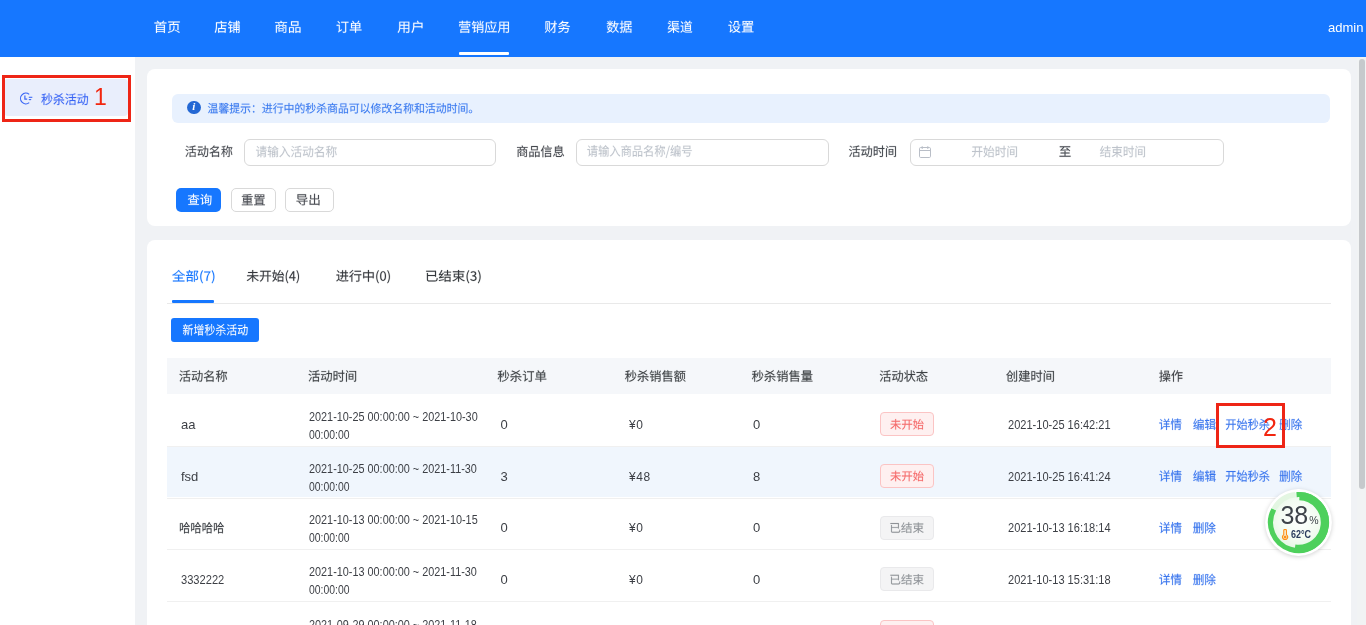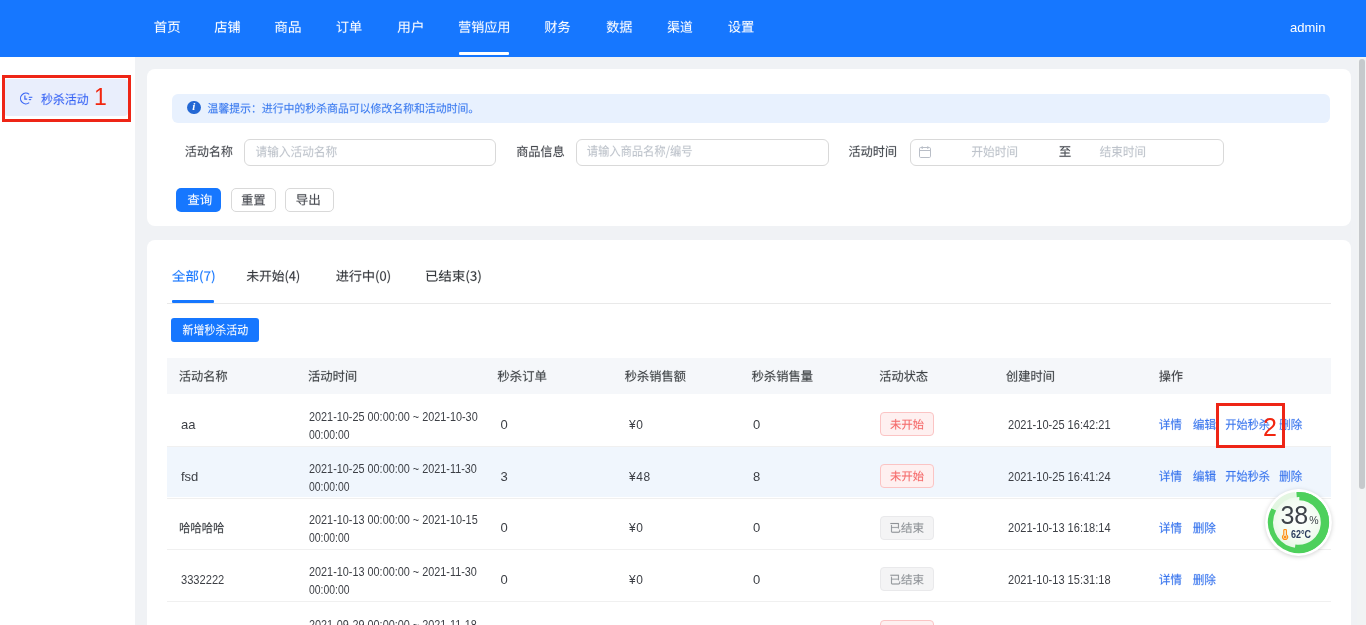--- a/index.html
+++ b/index.html
@@ -86,21 +86,21 @@
 <div class="tag tagr" style="left:880.4px;top:464px"></div>
 <div class="tag tagg" style="left:880.4px;top:515.7px"></div>
 <div class="tag tagg" style="left:880.4px;top:567.4px"></div>
 <div class="tag tagr" style="left:880.4px;top:619.7px"></div>
 <svg class="abs" style="left:18.5px;top:92.3px;z-index:41" width="14" height="13" viewBox="0 0 14 13">
     <path d="M 10.2 2.4 A 5.3 5.3 0 1 0 10.2 10.6" fill="none" stroke="#3d68f5" stroke-width="1.2"></path>
     <path d="M 5.9 3.6 L 5.9 7.2 L 8.2 7.2" fill="none" stroke="#3d68f5" stroke-width="1.2"></path>
     <line x1="9.8" y1="5.3" x2="13.3" y2="5.3" stroke="#3d68f5" stroke-width="1.1"></line>
     <line x1="9.8" y1="7.6" x2="12.2" y2="7.6" stroke="#3d68f5" stroke-width="1.1"></line>
   </svg>
-<div class="lt wh" style="left:1290px;top:20.4px">admin</div>
+<div class="lt wh" style="left:1328px;top:20.4px">admin</div>
 <div class="lt dk" style="left:181.0px;top:416.9px">aa</div>
 <div class="lt dk" style="left:181.0px;top:468.6px">fsd</div>
 <div class="lt dk sq" style="left:180.7px;top:572.0px">3332222</div>
 <div class="lt dk dt" style="left:309.2px;top:409.0px">2021-10-25 00:00:00 ~ 2021-10-30</div>
 <div class="lt dk d2" style="left:309.2px;top:427.0px">00:00:00</div>
 <div class="lt dk dt" style="left:309.2px;top:460.7px">2021-10-25 00:00:00 ~ 2021-11-30</div>
 <div class="lt dk d2" style="left:309.2px;top:478.7px">00:00:00</div>
 <div class="lt dk dt" style="left:309.2px;top:512.4px">2021-10-13 00:00:00 ~ 2021-10-15</div>
 <div class="lt dk d2" style="left:309.2px;top:530.4px">00:00:00</div>
 <div class="lt dk dt" style="left:309.2px;top:564.1px">2021-10-13 00:00:00 ~ 2021-11-30</div>

